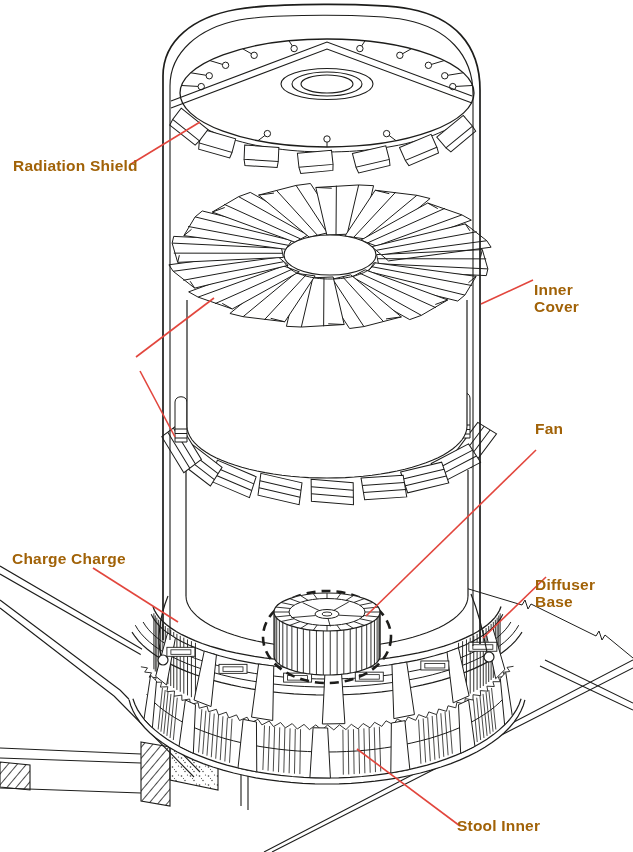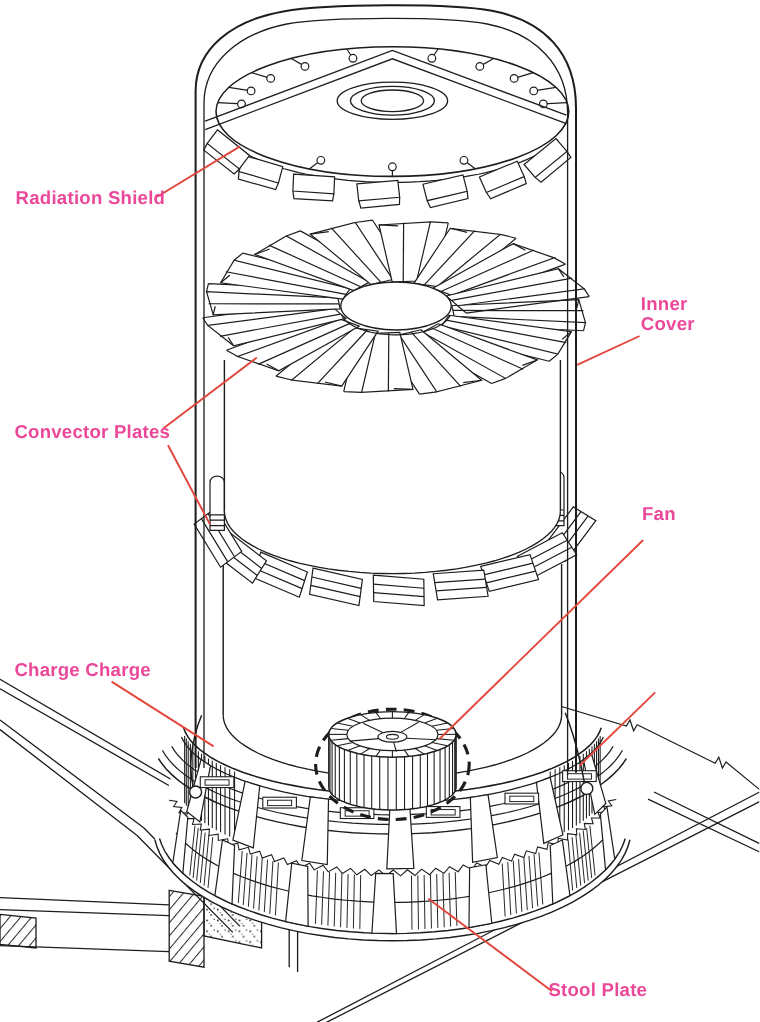--- a/index.html
+++ b/index.html
@@ -1,21 +1,21 @@
 <!DOCTYPE html>
 <html><head>
 <meta charset="utf-8">
 <style>
   html,body{margin:0;padding:0;background:#fff;}
   .stage{position:relative;width:633px;height:852px;background:#ffffff;overflow:hidden;
          font-family:"Liberation Sans",sans-serif;}
   svg{position:absolute;left:0;top:0;}
   .label{position:absolute;font-weight:bold;font-size:15.5px;line-height:1.12;
-         color:#ec4899;letter-spacing:.2px;white-space:nowrap;}
-  .label.wrap{white-space:normal;}
+         color:#a16207;letter-spacing:.2px;white-space:nowrap;}
+  .label.wrap{white-space:normal;margin-top:36px;}
 </style>
 </head>
 <body>
 
 <div class="stage">
 
 <svg id="art" width="633" height="852" viewBox="0 0 633 852">
   <defs>
     <pattern id="speckle" width="9" height="9" patternUnits="userSpaceOnUse">
       <circle cx="1.5" cy="2" r="0.8" fill="#333"></circle>
@@ -368,18 +368,18 @@
     <line x1="140" y1="371" x2="175" y2="437"></line>
     <line x1="536" y1="450" x2="366" y2="616"></line>
     <line x1="93" y1="568" x2="178" y2="622"></line>
     <line x1="546" y1="577" x2="483" y2="638"></line>
     <line x1="460" y1="826" x2="357" y2="749"></line>
   </g>
 </svg>
 
 <div class="label" style="left:13px;top:157px">Radiation Shield</div>
 <div class="label wrap" style="left:534px;top:245px;width:66px">Inner Cover</div>
-<div class="label" style="left:12px;top:352px">Convector Plates</div>
 <div class="label" style="left:535px;top:420px">Fan</div>
 <div class="label" style="left:12px;top:550px">Charge Charge</div>
-<div class="label" style="left:457px;top:817px">Stool Plate</div>
+<div class="label wrap" style="left:535px;top:540px;width:72px">Diffuser Base</div>
+<div class="label" style="left:457px;top:817px">Stool Inner</div>
 
 </div>
 
 </body></html>

